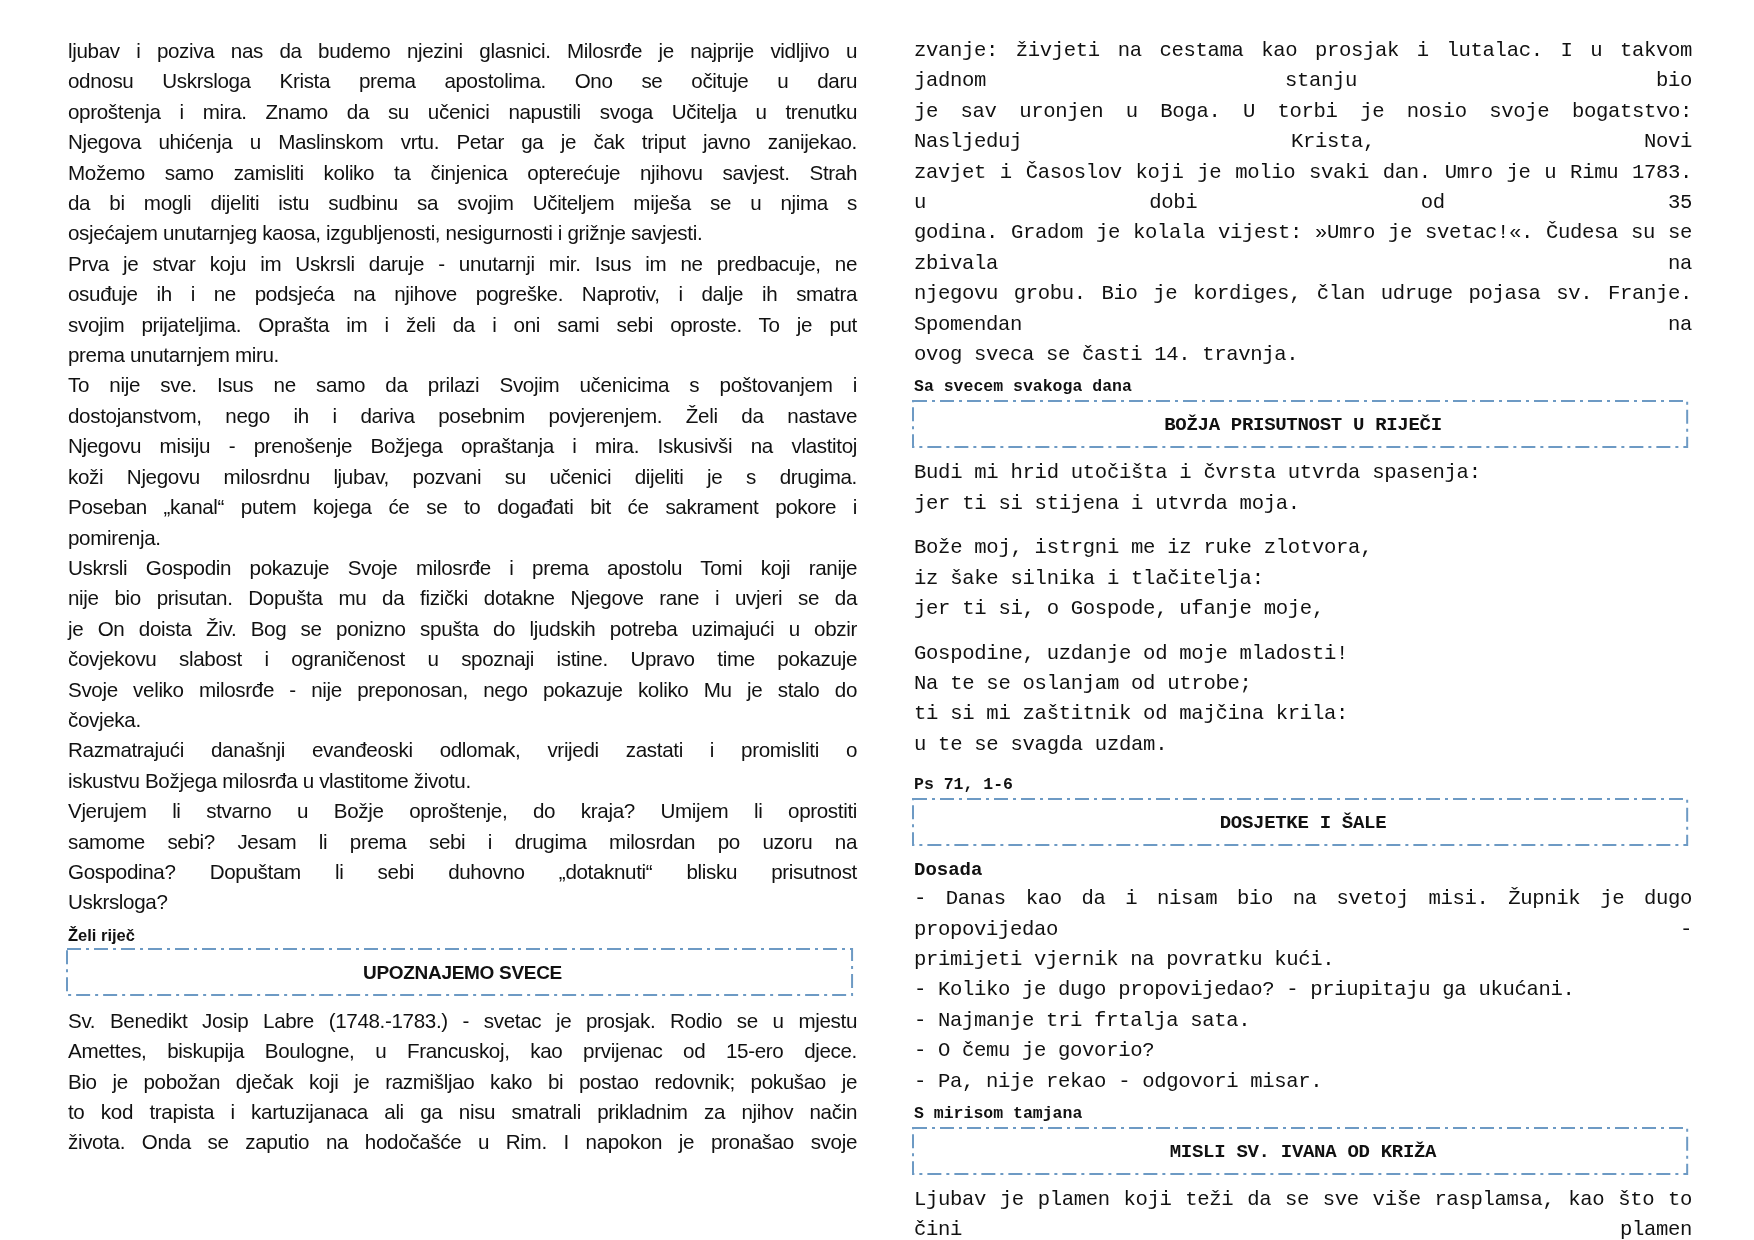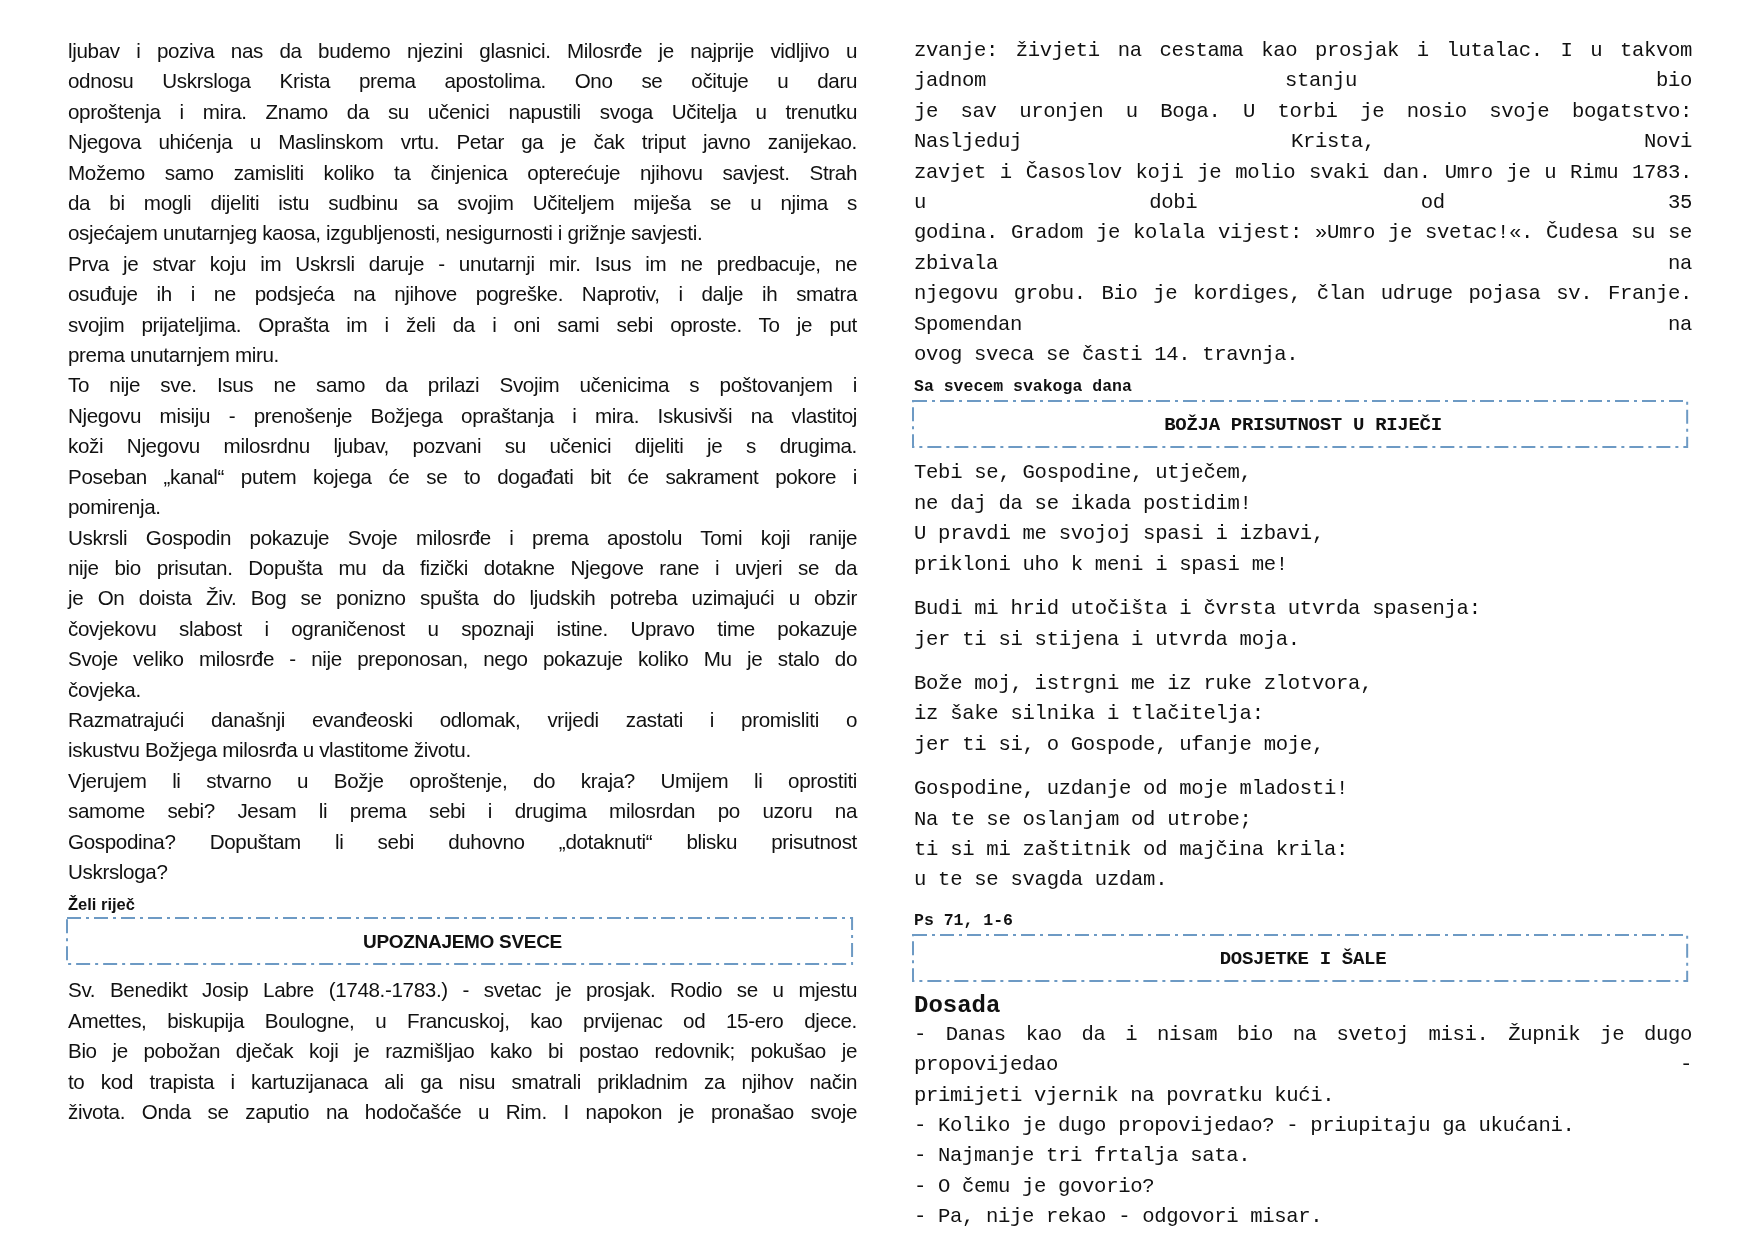--- a/index.html
+++ b/index.html
@@ -12,39 +12,40 @@
   .p .line { display:block; text-align:justify; text-align-last:justify; }
   .p .line.end { text-align-last:left; }
   .attrib { font-size:16.5px; font-weight:bold; text-align:left; margin:6px 0 4px 0; line-height:22px; }
   .box { border:2px dashed #6d9ac4; border-style:dashed; height:46px; display:flex; align-items:center; justify-content:center;
          position:relative; margin:0 0 10px 0; }
   .box svg.frame { position:absolute; inset:-2px; width:calc(100% + 4px); height:calc(100% + 4px); pointer-events:none; }
   .box { border:none; }
   .box-title { font-size:19px; font-weight:bold; letter-spacing:-0.3px; }
   .stanza { margin:0 0 14px 0; }
   .verse { font-size:20.6px; line-height:30.4px; display:block; letter-spacing:-0.3px; }
-  .joke-title { font-size:24px; font-weight:bold; line-height:28px; }
+  .joke-title { font-size:19px; font-weight:bold; line-height:28px; }
 </style>
 </head>
 <body>
 
 <div class="col col-left">
   <div class="p" id="intro">
       <span class="line">ljubav i poziva nas da budemo njezini glasnici. Milosrđe je najprije vidljivo u</span>
       <span class="line">odnosu Uskrsloga Krista prema apostolima. Ono se očituje u daru</span>
       <span class="line">oproštenja i mira. Znamo da su učenici napustili svoga Učitelja u trenutku</span>
       <span class="line">Njegova uhićenja u Maslinskom vrtu. Petar ga je čak triput javno zanijekao.</span>
       <span class="line">Možemo samo zamisliti koliko ta činjenica opterećuje njihovu savjest. Strah</span>
       <span class="line">da bi mogli dijeliti istu sudbinu sa svojim Učiteljem miješa se u njima s</span>
       <span class="line end">osjećajem unutarnjeg kaosa, izgubljenosti, nesigurnosti i grižnje savjesti.</span>
       <span class="line">Prva je stvar koju im Uskrsli daruje - unutarnji mir. Isus im ne predbacuje, ne</span>
       <span class="line">osuđuje ih i ne podsjeća na njihove pogreške. Naprotiv, i dalje ih smatra</span>
       <span class="line">svojim prijateljima. Oprašta im i želi da i oni sami sebi oproste. To je put</span>
       <span class="line end">prema unutarnjem miru.</span>
       <span class="line">To nije sve. Isus ne samo da prilazi Svojim učenicima s poštovanjem i</span>
+      <span class="line">dostojanstvom, nego ih i dariva posebnim povjerenjem. Želi da nastave</span>
       <span class="line">Njegovu misiju - prenošenje Božjega opraštanja i mira. Iskusivši na vlastitoj</span>
       <span class="line">koži Njegovu milosrdnu ljubav, pozvani su učenici dijeliti je s drugima.</span>
       <span class="line">Poseban „kanal“ putem kojega će se to događati bit će sakrament pokore i</span>
       <span class="line end">pomirenja.</span>
       <span class="line">Uskrsli Gospodin pokazuje Svoje milosrđe i prema apostolu Tomi koji ranije</span>
       <span class="line">nije bio prisutan. Dopušta mu da fizički dotakne Njegove rane i uvjeri se da</span>
       <span class="line">je On doista Živ. Bog se ponizno spušta do ljudskih potreba uzimajući u obzir</span>
       <span class="line">čovjekovu slabost i ograničenost u spoznaji istine. Upravo time pokazuje</span>
       <span class="line">Svoje veliko milosrđe - nije preponosan, nego pokazuje koliko Mu je stalo do</span>
       <span class="line end">čovjeka.</span>
@@ -82,26 +83,20 @@
     </div>
   <div class="attrib">Sa svecem svakoga dana</div>
   <div class="box">
     <svg class="frame" preserveAspectRatio="none">
         <rect x="1" y="1" width="99%" height="46" fill="none" stroke="#6d9ac4" stroke-width="2" stroke-dasharray="14,5,3,5"></rect>
       </svg>
     <span class="box-title">BOŽJA PRISUTNOST U RIJEČI</span>
   </div>
   <div id="psalm">
       <div class="stanza">
-        <span class="verse">Tebi se, Gospodine, utječem,</span>
-        <span class="verse">ne daj da se ikada postidim!</span>
-        <span class="verse">U pravdi me svojoj spasi i izbavi,</span>
-        <span class="verse">prikloni uho k meni i spasi me!</span>
-      </div>
-      <div class="stanza">
         <span class="verse">Budi mi hrid utočišta i čvrsta utvrda spasenja:</span>
         <span class="verse">jer ti si stijena i utvrda moja.</span>
       </div>
       <div class="stanza">
         <span class="verse">Bože moj, istrgni me iz ruke zlotvora,</span>
         <span class="verse">iz šake silnika i tlačitelja:</span>
         <span class="verse">jer ti si, o Gospode, ufanje moje,</span>
       </div>
       <div class="stanza">
         <span class="verse">Gospodine, uzdanje od moje mladosti!</span>

